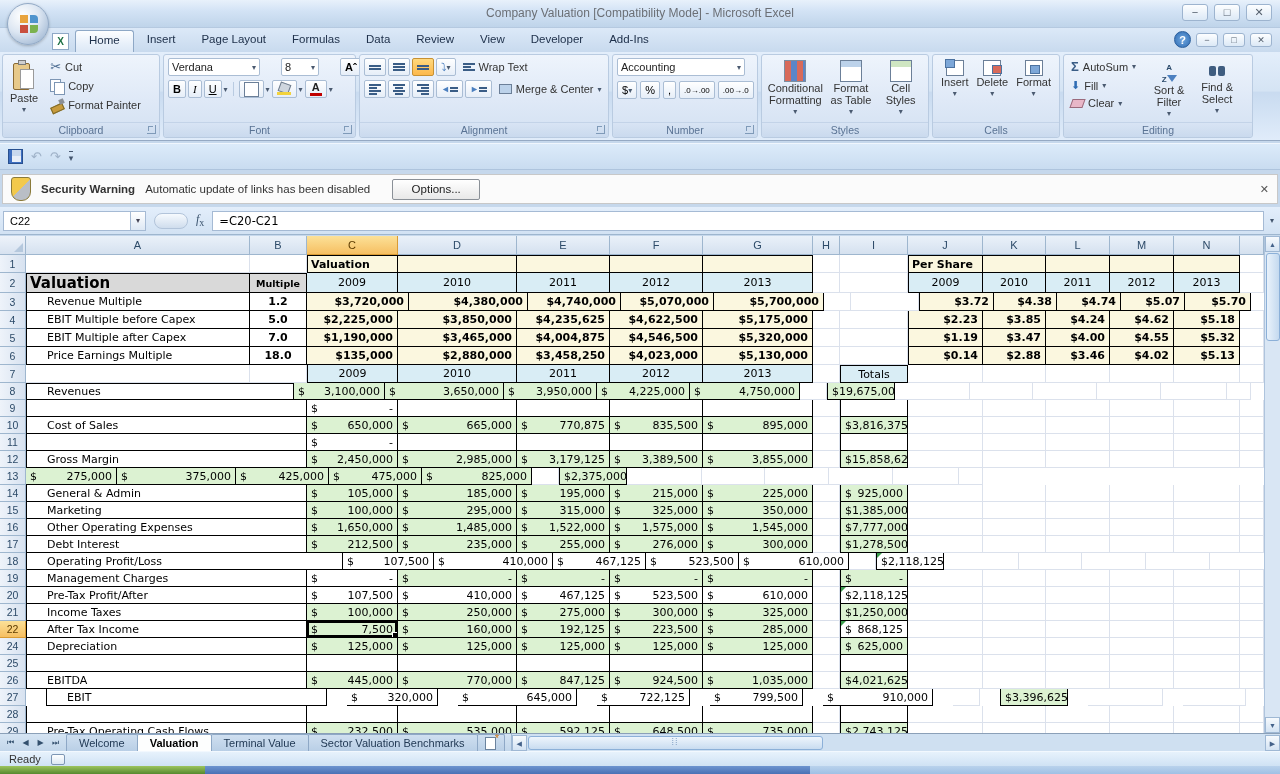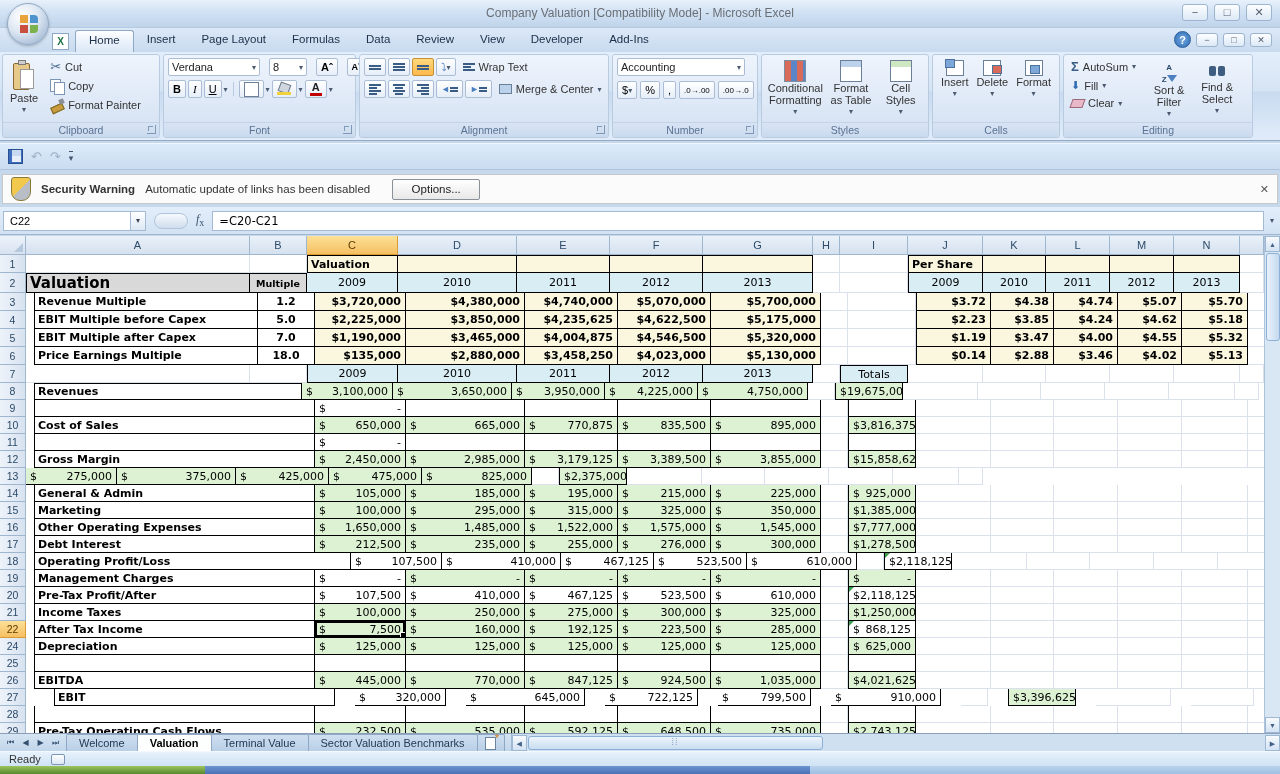--- a/index.html
+++ b/index.html
@@ -110,21 +110,21 @@
   .colhead.sel, .rowhead.sel { background:linear-gradient(#fce198,#f6bf62); border-right-color:#d99b34;
              border-bottom-color:#d99b34; color:#5e3c00; }
   .rowhead { width:26px; justify-content:center; background:linear-gradient(90deg,#eef3fa,#d7e2f0);
              border-right:1px solid #9eb6ce; border-bottom:1px solid #9eb6ce; color:#2c4a68; font-size:10.5px;
              font-family:"Liberation Sans",sans-serif; }
   .bx { border-right:1px solid #000; border-bottom:1px solid #000; }
   .bt { border-top:1px solid #000; }
   .bl { border-left:1px solid #000; }
   .c-title { font-size:15px; font-weight:bold; background:#d9d9d9; padding-left:3px; }
   .c-mulhead { background:#d9d9d9; font-weight:bold; font-size:9.5px; justify-content:center; }
-  .c-albl, .c-lbl { background:#fff; font-weight:bold; padding-left:3px;margin-left:8px; }
+  .c-albl, .c-lbl { background:#fff; font-weight:normal; padding-left:20px; }
   .c-mul { background:#fff; font-weight:bold; justify-content:center; }
   .c-year { background:#d9edf5; justify-content:center; }
   .c-cream { background:#fbf7df; font-weight:bold; justify-content:flex-end; padding-right:4px; }
   .c-creamL { background:#fbf7df; font-weight:bold; padding-left:3px; }
   .c-cream0 { background:#fbf7df; }
   .c-box { background:#fff; }
   .c-acc { justify-content:space-between; padding:0 4px; }
   .c-acc .d { text-align:left; } .c-acc .v { text-align:right; }
   .g { background:#dcf2d2; }
   .w { background:#fff; }
@@ -296,21 +296,21 @@
         </div>
       </div>
       <div class="grp-label">
           <span>Clipboard</span>
         </div>
       <div class="launch" style="position:absolute;right:3px;bottom:3px"></div>
     </div>
 
     <div class="grp" style="width:193px">
       <div class="grp-body" style="flex-direction:column;gap:4px;">
-        <div style="display:flex;gap:9px;align-items:center;">
+        <div style="display:flex;gap:21px;align-items:center;">
           <div class="combo" style="width:92px">
               <span>Verdana</span>
               <span class="dd8">▾</span>
             </div>
           <div class="combo" style="width:38px">
               <span>8</span>
               <span class="dd8">▾</span>
             </div>
           <div class="btnbox" style="font-weight:bold">Aˆ</div>
           <div class="btnbox" style="font-size:9px;font-weight:bold">Aˇ</div>
@@ -625,21 +625,21 @@
         <div class="cell bx c-year " style="width: 63px;">2010</div>
         <div class="cell bx c-year " style="width: 64px;">2011</div>
         <div class="cell bx c-year " style="width: 64px;">2012</div>
         <div class="cell bx c-year " style="width: 66px;">2013</div>
         <div class="cell plain" style="width: 24px;"></div>
       </div>
       <div class="grow" style="height: 18px;">
         <div class="cell rowhead">3</div>
         <div class="cell bx c-albl bl" style="width: 224px;">Revenue Multiple</div>
         <div class="cell bx c-mul " style="width: 57px;">1.2</div>
-        <div class="cell bx c-cream " style="width: 91px; padding-left: 48px;">$3,720,000</div>
+        <div class="cell bx c-cream " style="width: 102px; padding-left: 48px;">$3,720,000</div>
         <div class="cell bx c-cream " style="width: 119px;">$4,380,000</div>
         <div class="cell bx c-cream " style="width: 93px;">$4,740,000</div>
         <div class="cell bx c-cream " style="width: 93px;">$5,070,000</div>
         <div class="cell bx c-cream " style="width: 110px;">$5,700,000</div>
         <div class="cell plain" style="width: 27px;"></div>
         <div class="cell plain" style="width: 68px;"></div>
         <div class="cell bx c-cream bl" style="width: 75px;">$3.72</div>
         <div class="cell bx c-cream " style="width: 63px;">$4.38</div>
         <div class="cell bx c-cream " style="width: 64px;">$4.74</div>
         <div class="cell bx c-cream " style="width: 64px;">$5.07</div>

